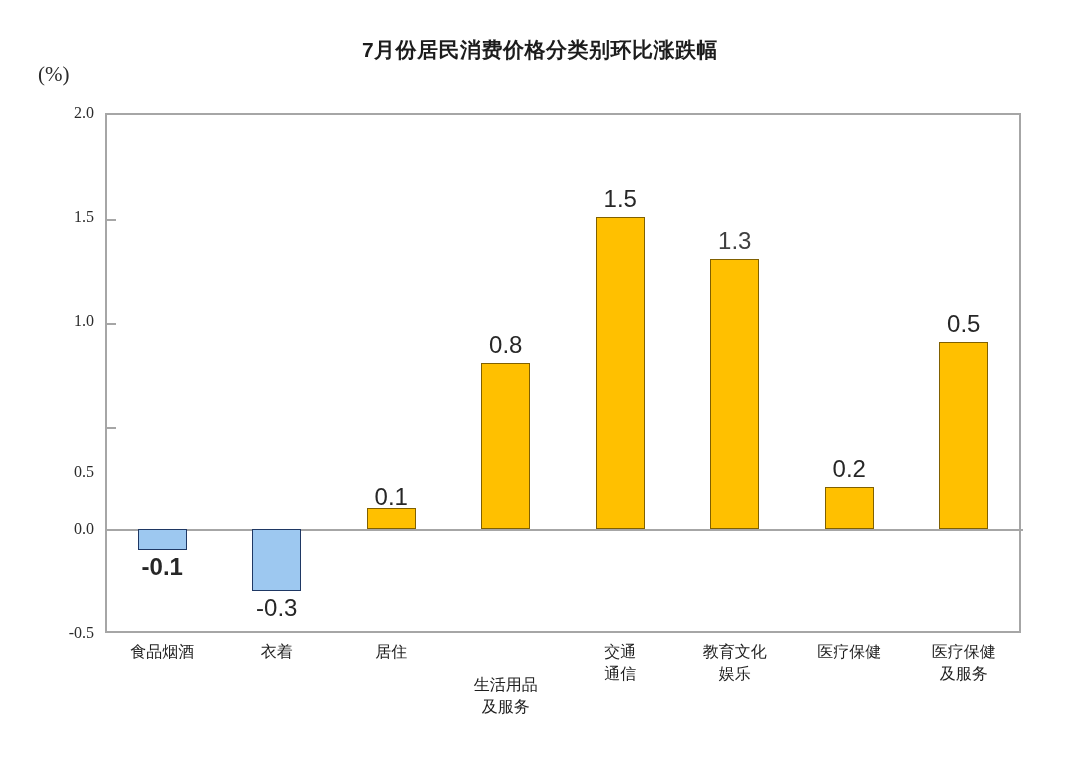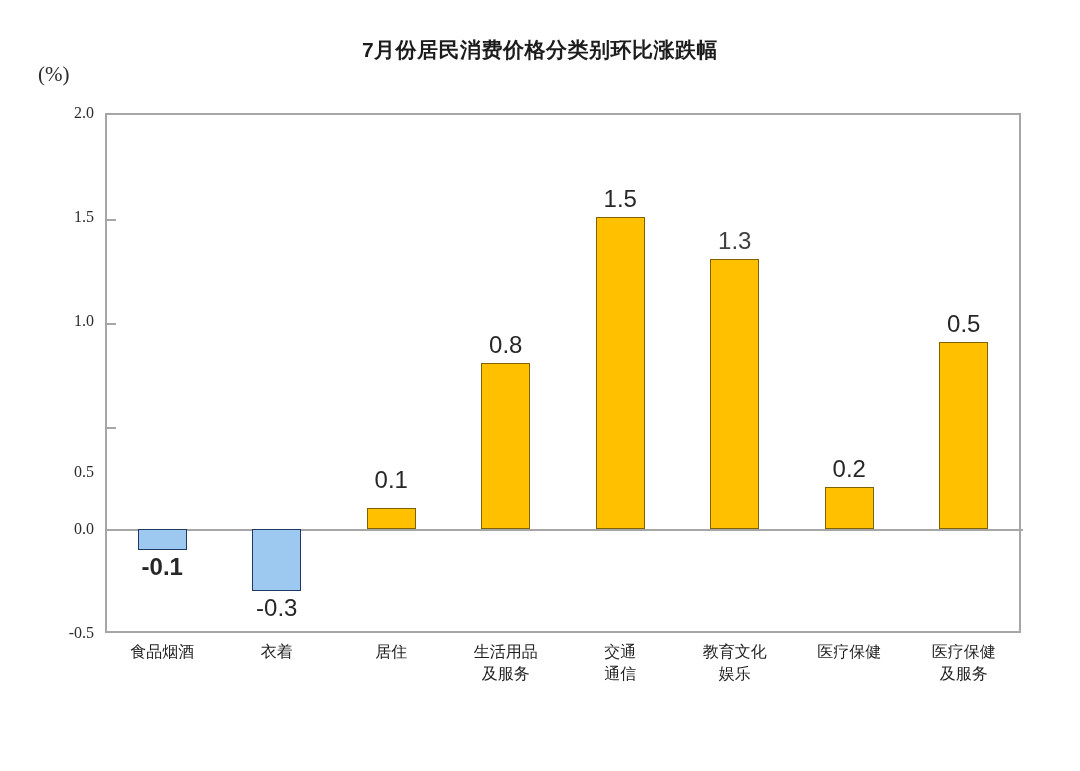--- a/index.html
+++ b/index.html
@@ -171,21 +171,21 @@
       <div class="y-tick" style="top: 208px;"></div>
       <div class="y-tick" style="top: 312px;"></div>
     </div>
 
   <div class="bars-layer" id="bars-layer">
       <div class="bar neg" style="left: 32.75px; top: 416px; width: 49px; height: 20.8px; background: rgb(157, 200, 240); border-color: rgb(31, 56, 100);"></div>
       <div class="value-label" style="left: 7.25px; width: 100px; top: 439.8px; color: rgb(39, 39, 39); font-weight: bold;">-0.1</div>
       <div class="bar neg" style="left: 147.25px; top: 416px; width: 49px; height: 62.4px; background: rgb(157, 200, 240); border-color: rgb(31, 56, 100);"></div>
       <div class="value-label" style="left: 121.75px; width: 100px; top: 481.4px; color: rgb(39, 39, 39);">-0.3</div>
       <div class="bar pos" style="left: 261.75px; top: 395.2px; width: 49px; height: 20.8px; background: rgb(255, 192, 0); border-color: rgb(128, 96, 0);"></div>
-      <div class="value-label" style="left: 236.25px; width: 100px; top: 353px; color: rgb(39, 39, 39);">0.1</div>
+      <div class="value-label" style="left: 236.25px; width: 100px; top: 370px; color: rgb(39, 39, 39);">0.1</div>
       <div class="bar pos" style="left: 376.25px; top: 249.6px; width: 49px; height: 166.4px; background: rgb(255, 192, 0); border-color: rgb(128, 96, 0);"></div>
       <div class="value-label" style="left: 350.75px; width: 100px; top: 217.6px; color: rgb(39, 39, 39);">0.8</div>
       <div class="bar pos" style="left: 490.75px; top: 104px; width: 49px; height: 312px; background: rgb(255, 192, 0); border-color: rgb(128, 96, 0);"></div>
       <div class="value-label" style="left: 465.25px; width: 100px; top: 72px; color: rgb(39, 39, 39);">1.5</div>
       <div class="bar pos" style="left: 605.25px; top: 145.6px; width: 49px; height: 270.4px; background: rgb(255, 192, 0); border-color: rgb(128, 96, 0);"></div>
       <div class="value-label" style="left: 579.75px; width: 100px; top: 113.6px; color: #404040;">1.3</div>
       <div class="bar pos" style="left: 719.75px; top: 374.4px; width: 49px; height: 41.6px; background: rgb(255, 192, 0); border-color: rgb(128, 96, 0);"></div>
       <div class="value-label" style="left: 694.25px; width: 100px; top: 342.4px; color: rgb(39, 39, 39);">0.2</div>
       <div class="bar pos" style="left: 834.25px; top: 228.8px; width: 49px; height: 187.2px; background: rgb(255, 192, 0); border-color: rgb(128, 96, 0);"></div>
       <div class="value-label" style="left: 808.75px; width: 100px; top: 196.8px; color: rgb(39, 39, 39);">0.5</div>
@@ -194,21 +194,21 @@
   <div class="cat-layer" id="cat-layer">
       <div class="cat-label" style="left: -17.75px; width: 150px;">
         <span class="line">食品烟酒</span>
       </div>
       <div class="cat-label" style="left: 96.75px; width: 150px;">
         <span class="line">衣着</span>
       </div>
       <div class="cat-label" style="left: 211.25px; width: 150px; text-align: center;">
         <span class="line">居住</span>
       </div>
-      <div class="cat-label" style="left: 325.75px; width: 150px;">
+      <div class="cat-label" style="left: 325.75px; width: 150px; margin-top: 33px;">
         <span class="line">生活用品</span>
         <span class="line">及服务</span>
       </div>
       <div class="cat-label" style="left: 440.25px; width: 150px;">
         <span class="line">交通</span>
         <span class="line">通信</span>
       </div>
       <div class="cat-label" style="left: 554.75px; width: 150px;">
         <span class="line">教育文化</span>
         <span class="line">娱乐</span>

